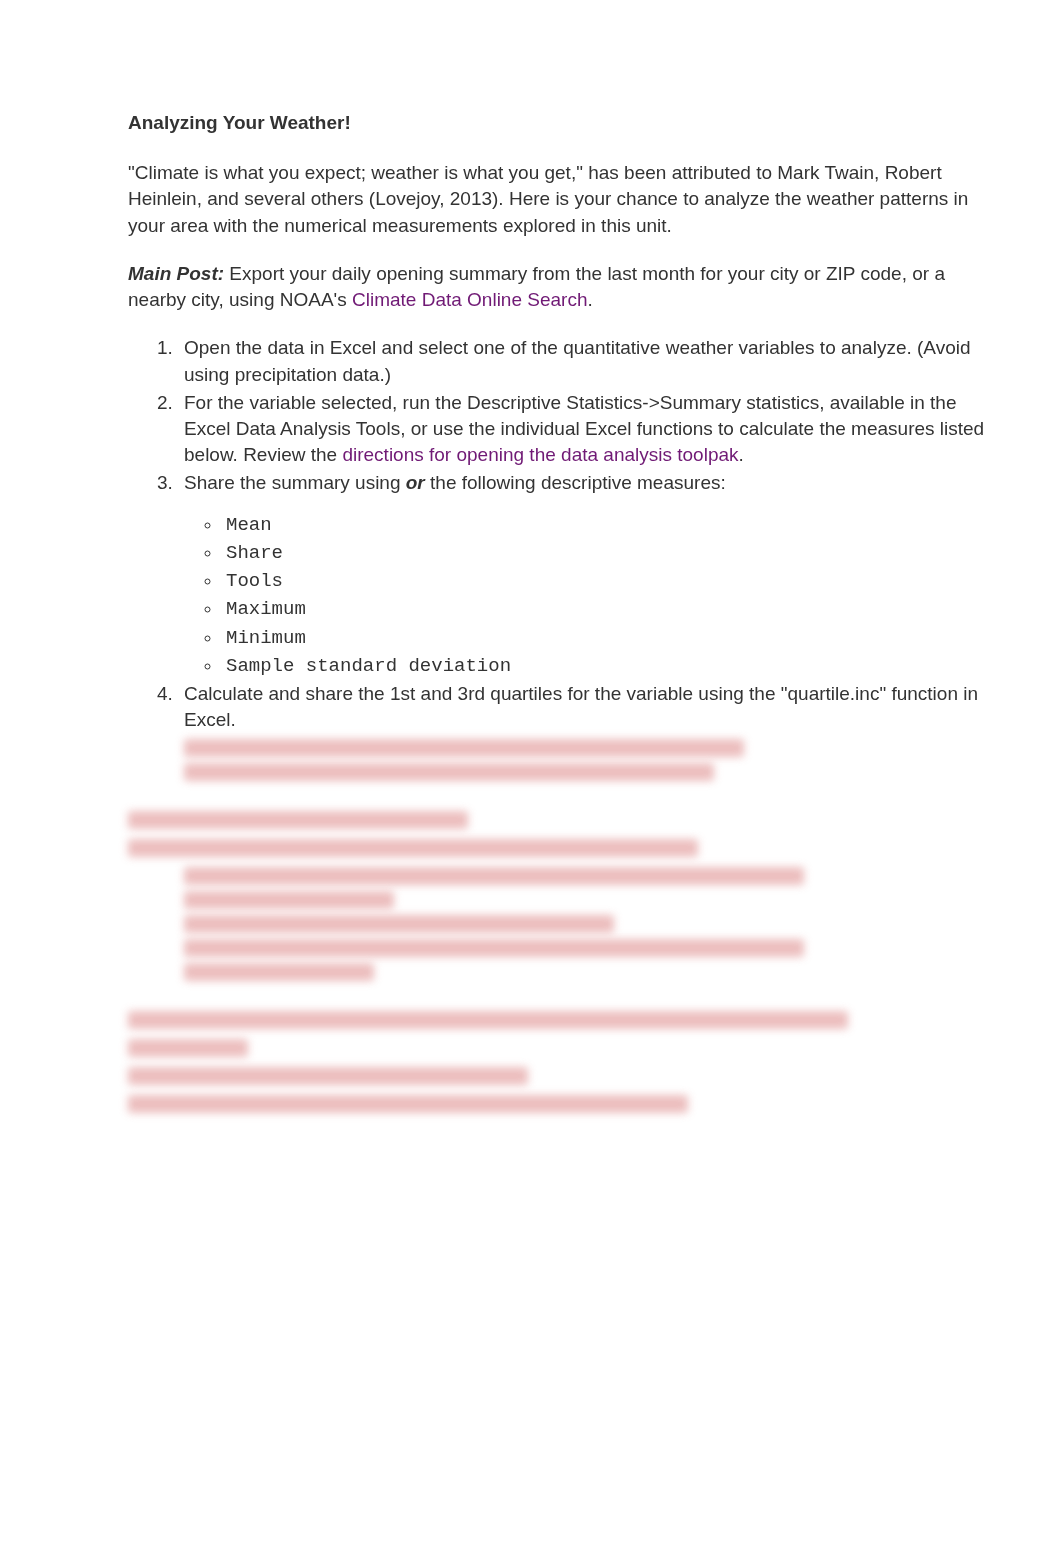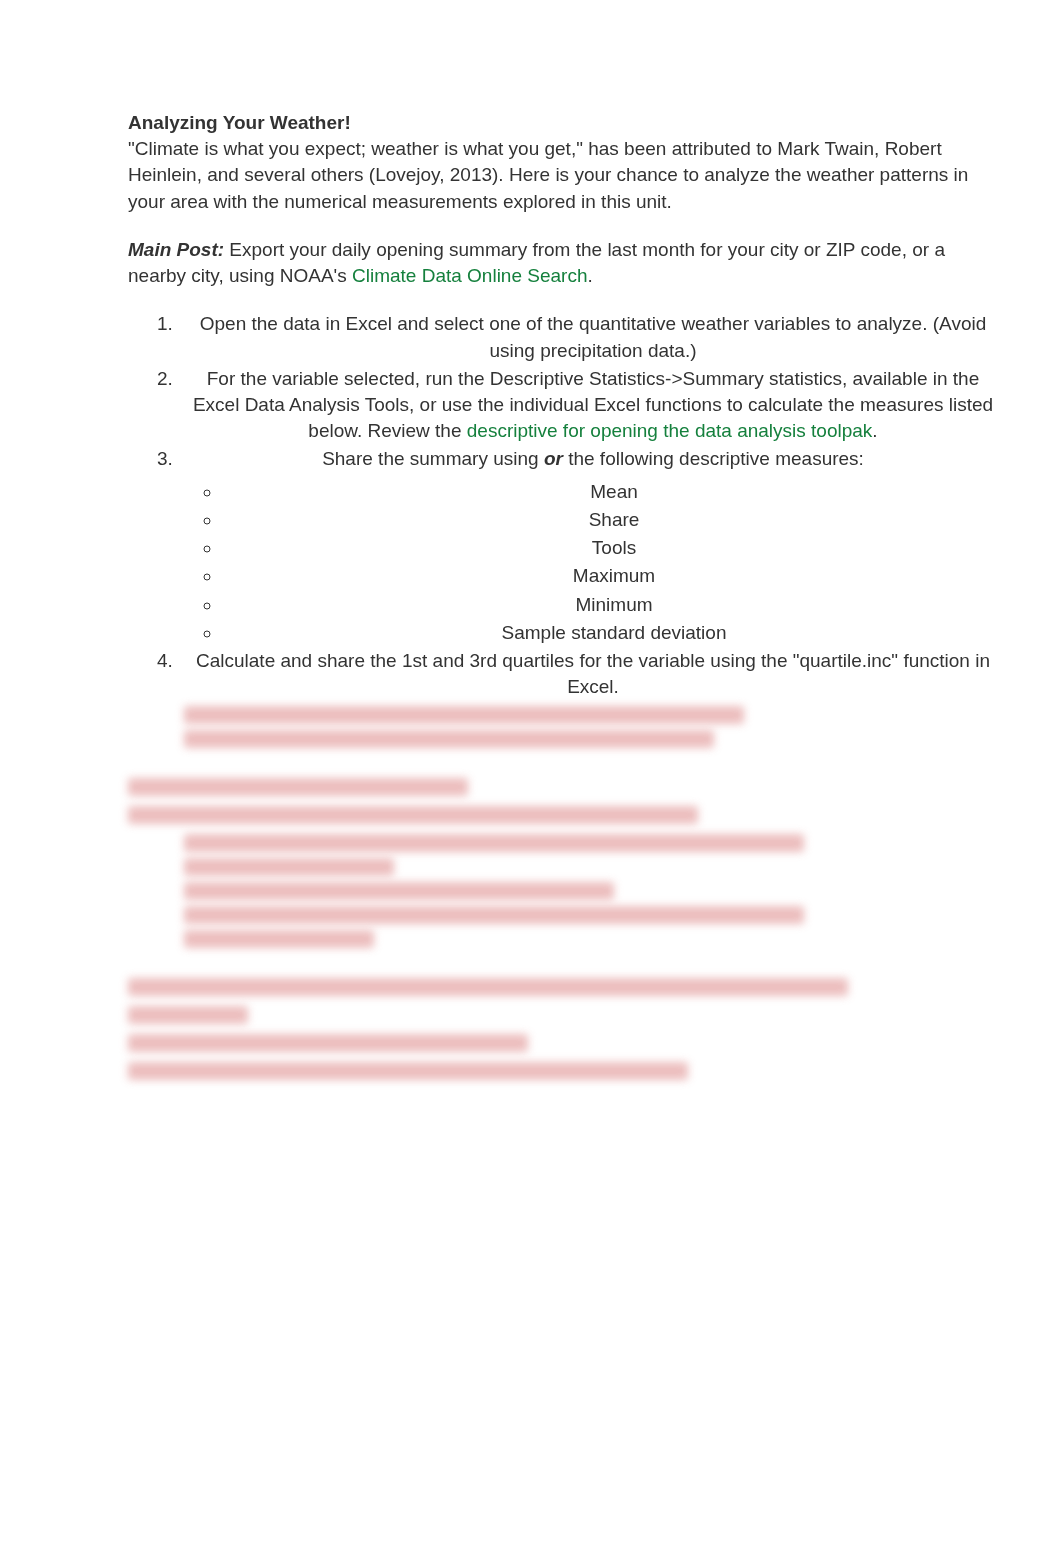--- a/index.html
+++ b/index.html
@@ -12,42 +12,43 @@
     line-height: 1.38;
   }
   .page {
     width: 1062px;
     min-height: 1556px;
     box-sizing: border-box;
     padding: 110px 60px 80px 128px;
   }
   .title {
     font-weight: bold;
+    margin-bottom: 24px;
   }
   .para {
     margin-bottom: 22px;
   }
   .bold { font-weight: bold; font-style: italic; }
   a.link {
-    color: #15803d;
+    color: #701a75;
     text-decoration: none;
     cursor: pointer;
   }
   ol.main-list {
     margin: 8px 0 0 0;
     padding-left: 50px;
-    text-align: center;
   }
   ol.main-list > li {
     padding-left: 6px;
     margin-bottom: 2px;
   }
   ul.sub-list {
-    margin: 6px 0 2px 0;
+    margin: 15px 0 2px 0;
     padding-left: 38px;
+    font-family: Liberation Mono, monospace;
   }
   ul.sub-list > li {
     padding-left: 4px;
     list-style-type: circle;
     margin-bottom: 2px;
   }
   
   .blurred-block {
     margin-top: 6px;
   }
@@ -82,21 +83,21 @@
 
   <div class="para">
     <span class="bold">Main Post:</span><span> Export your daily opening summary from the last month for your city or ZIP code, or a nearby city, using NOAA's </span><a class="link">Climate Data Online Search</a><span>.</span>
   </div>
 
   <ol class="main-list">
     <li>
       <span>Open the data in Excel and select one of the quantitative weather variables to analyze. (Avoid using precipitation data.)</span>
     </li>
     <li>
-      <span>For the variable selected, run the Descriptive Statistics-&gt;Summary statistics, available in the Excel Data Analysis Tools, or use the individual Excel functions to calculate the measures listed below. Review the </span><a class="link">descriptive for opening the data analysis toolpak</a><span>.</span>
+      <span>For the variable selected, run the Descriptive Statistics-&gt;Summary statistics, available in the Excel Data Analysis Tools, or use the individual Excel functions to calculate the measures listed below. Review the </span><a class="link">directions for opening the data analysis toolpak</a><span>.</span>
     </li>
     <li>
       <span>Share the summary using </span><span class="bold">or</span><span> the following descriptive measures:</span>
       <ul class="sub-list">
         <li>Mean</li>
         <li>Share</li>
         <li>Tools</li>
         <li>Maximum</li>
         <li>Minimum</li>
         <li>Sample standard deviation</li>

